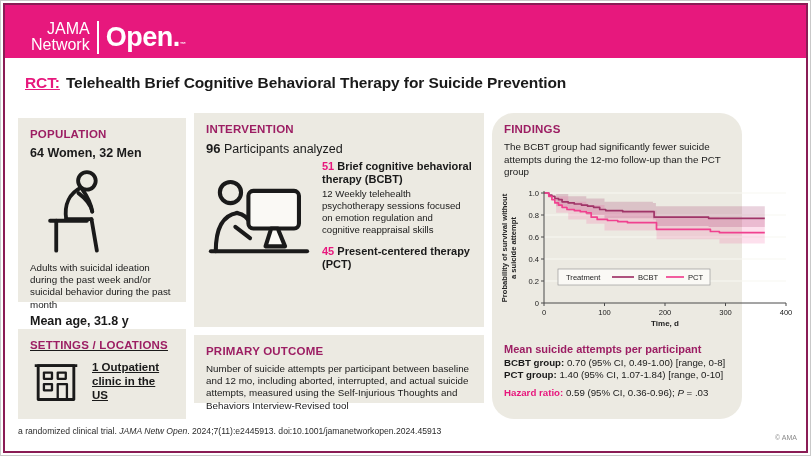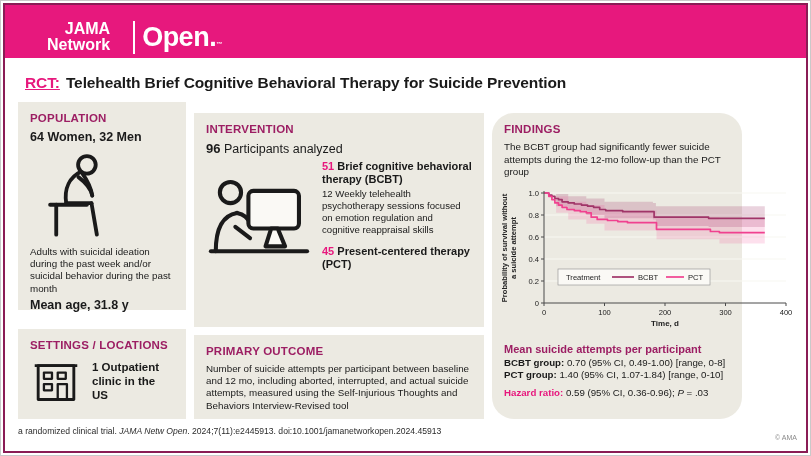--- a/index.html
+++ b/index.html
@@ -4,31 +4,31 @@
 <style>
   html,body{margin:0;padding:0;}
   body{
     width:811px;height:456px;position:relative;background:#ffffff;
     font-family:"Liberation Sans",sans-serif;color:#1a1a1a;overflow:hidden;
   }
   .outer-edge{position:absolute;inset:0;border:1px solid #c9c9c9;pointer-events:none;}
   .frame{position:absolute;inset:3px;border:2px solid #8a1c55;pointer-events:none;}
   .band{position:absolute;top:5px;left:5px;right:5px;height:53px;background:#e7187d;}
   .logo{position:absolute;top:16px;left:26px;display:flex;align-items:center;color:#fff;}
-  .logo-left{text-align:right;line-height:1.02;font-weight:bold;padding-right:23px;border-right:2px solid #fff;margin-left:16px;}
+  .logo-left{text-align:right;line-height:1.02;font-weight:normal;padding-right:7px;border-right:2px solid #fff;}
   .logo-open{font-size:27px;font-weight:bold;padding-left:7px;letter-spacing:-.5px;}
   .logo-tm{font-size:6px;vertical-align:baseline;}
   .title-row{position:absolute;left:25px;top:74px;font-size:15.5px;font-weight:bold;letter-spacing:-.1px;}
   .title-tag{color:#e7187d;margin-right:6px;text-decoration:underline;}
   .panel{position:absolute;background:#eceae2;padding:10px 12px;box-sizing:border-box;}
   .panel-heading{color:#9c1e63;font-weight:bold;font-size:11.5px;letter-spacing:.2px;margin:0 0 6px 0;}
-  #panel-population{left:18px;top:102px;width:168px;height:208px;}
-  #panel-settings{left:18px;top:329px;width:168px;height:90px;}
+  #panel-population{left:18px;top:118px;width:168px;height:184px;}
+  #panel-settings{left:18px;top:329px;width:168px;height:90px;text-decoration:underline;}
   #panel-intervention{left:194px;top:113px;width:290px;height:214px;}
-  #panel-outcome{left:194px;top:335px;width:290px;height:84px;}
+  #panel-outcome{left:194px;top:335px;width:290px;height:68px;}
   #panel-findings{left:492px;top:113px;width:250px;height:306px;border-radius:22px;}
   .bold-line{font-size:12.5px;font-weight:bold;margin:0 0 2px 0;}
   .body-text{font-size:9.8px;line-height:1.25;margin:0;}
   .pop-icon-wrap{margin:4px 0 6px 2px;}
   .mean-age{font-size:12.5px;font-weight:bold;margin-top:3px;}
   .settings-row{display:flex;align-items:flex-start;gap:10px;margin-top:3px;}
   .settings-text{font-size:11.5px;font-weight:bold;line-height:1.2;max-width:104px;padding-top:4px;}
   .iv-count-line{font-size:12.5px;margin:0 0 4px 0;}
   .iv-count{font-weight:bold;font-size:13px;}
   .iv-row{display:flex;gap:8px;}

